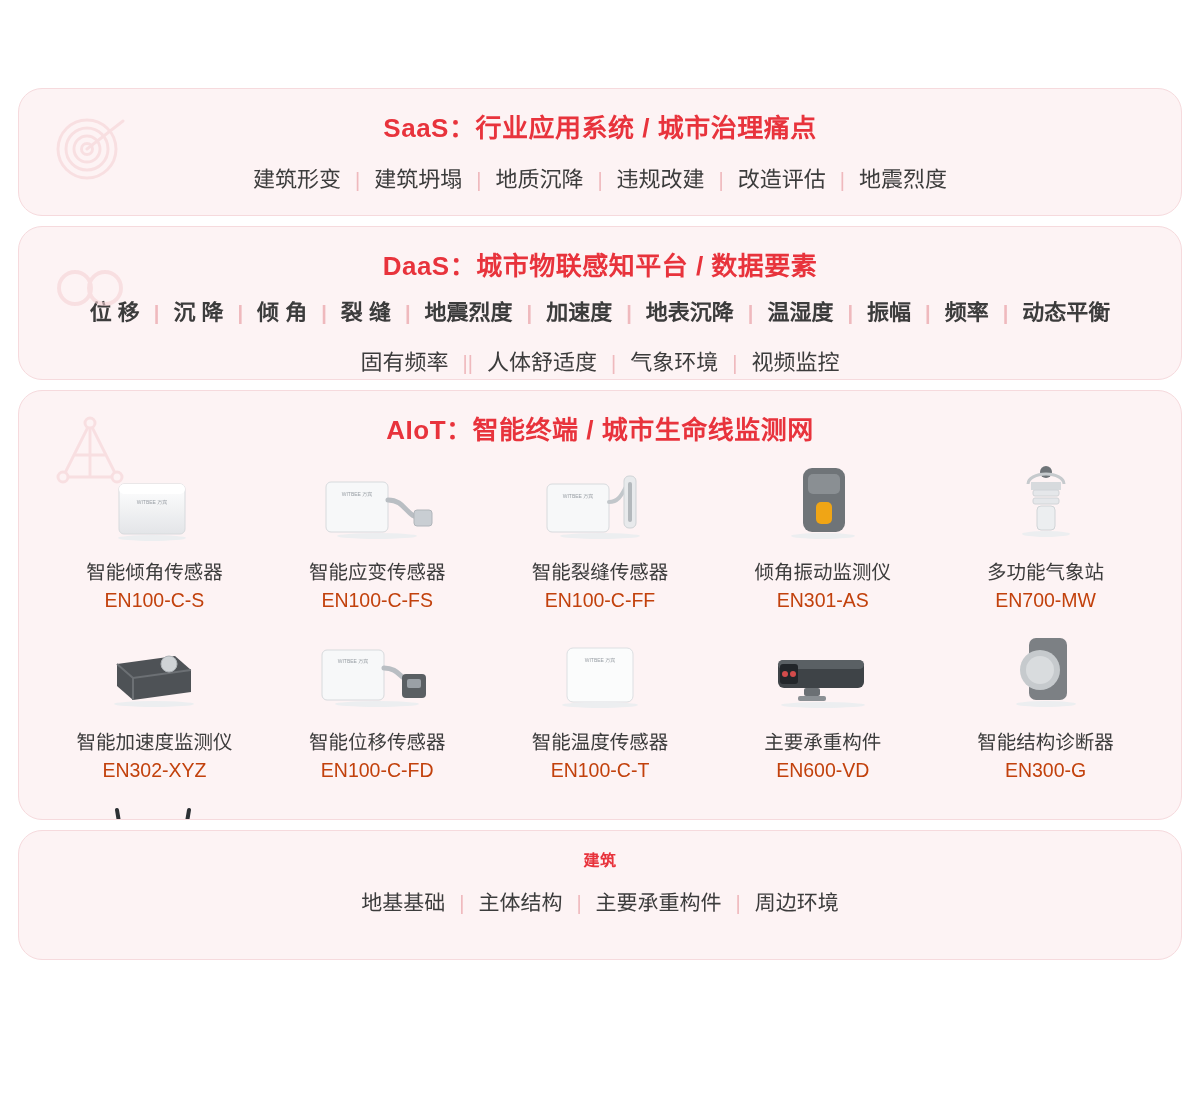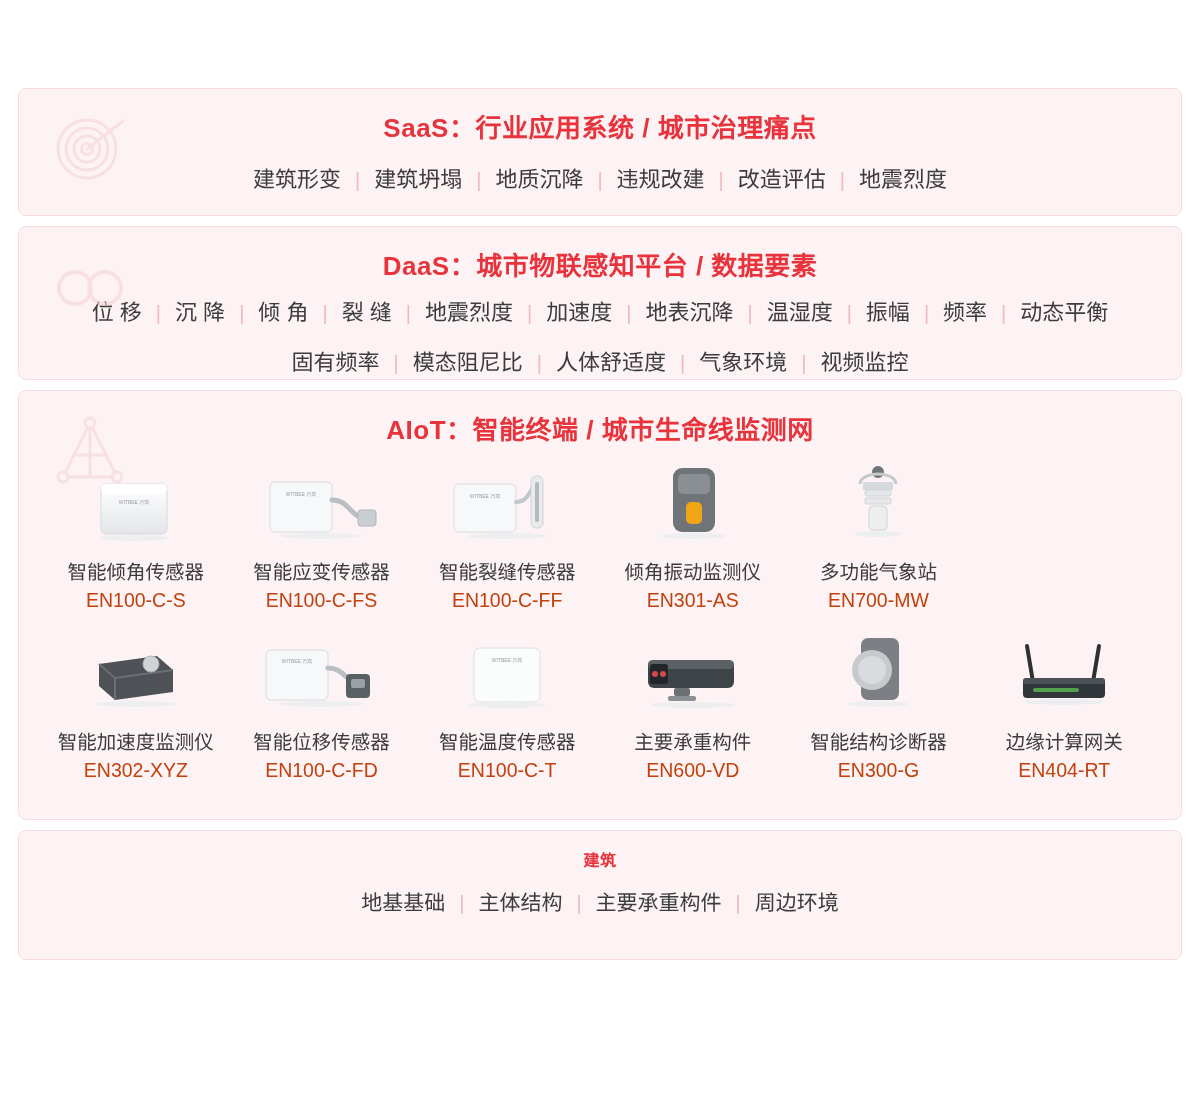--- a/index.html
+++ b/index.html
@@ -20,21 +20,21 @@
     height: 1109px;
     position: relative;
     box-sizing: border-box;
     padding: 88px 18px 0 18px;
   }
 
   .panel {
     position: relative;
     background: #fdf3f4;
     border: 1px solid #f6dadd;
-    border-radius: 8px;
+    border-radius: 24px;
     margin-bottom: 10px;
     box-sizing: border-box;
     overflow: hidden;
   }
 
   .panel-title {
     text-align: center;
     font-size: 26px;
     font-weight: bold;
     color: #e8333c;
@@ -84,21 +84,21 @@
 
   
   #daas-panel { height: 154px; }
   #daas-panel .tag-row { padding-top: 4px; }
   #daas-panel .tag, #daas-panel .sep { line-height: 46px; }
 
   
   #aiot-panel { height: 430px; padding-bottom: 6px; }
   .device-grid {
     display: grid;
-    grid-template-columns: repeat(6, 1fr);
+    grid-template-columns: repeat(5, 1fr);
     row-gap: 10px;
     padding: 10px 24px 0 24px;
   }
   .device {
     display: flex;
     flex-direction: column;
     align-items: center;
     justify-content: flex-start;
   }
   .device-img {
@@ -168,21 +168,21 @@
       <svg viewBox="0 0 74 74" width="74" height="74">
         <g fill="none" stroke="#f6d3d6" stroke-width="4">
           <circle cx="22" cy="37" r="16"></circle>
           <circle cx="52" cy="37" r="16"></circle>
         </g>
       </svg>
     </div>
     <div class="panel-title">
       <span class="prefix">DaaS：</span><span>城市物联感知平台 / 数据要素</span>
     </div>
-    <div class="tag-row" style="padding-left:26px;padding-right:26px;">
+    <div class="tag-row" style="padding-left:26px;padding-right:26px;font-weight:bold;">
       <span class="tag">位 移</span>
       <span class="sep">|</span>
       <span class="tag">沉 降</span>
       <span class="sep">|</span>
       <span class="tag">倾 角</span>
       <span class="sep">|</span>
       <span class="tag">裂 缝</span>
       <span class="sep">|</span>
       <span class="tag">地震烈度</span>
       <span class="sep">|</span>
@@ -194,21 +194,20 @@
       <span class="sep">|</span>
       <span class="tag">振幅</span>
       <span class="sep">|</span>
       <span class="tag">频率</span>
       <span class="sep">|</span>
       <span class="tag">动态平衡</span>
     </div>
     <div class="tag-row">
       <span class="tag">固有频率</span>
       <span class="sep">|</span>
-      <span class="tag">模态阻尼比</span>
       <span class="sep">|</span>
       <span class="tag">人体舒适度</span>
       <span class="sep">|</span>
       <span class="tag">气象环境</span>
       <span class="sep">|</span>
       <span class="tag">视频监控</span>
     </div>
   </section>
 
   <section class="panel" id="aiot-panel">

